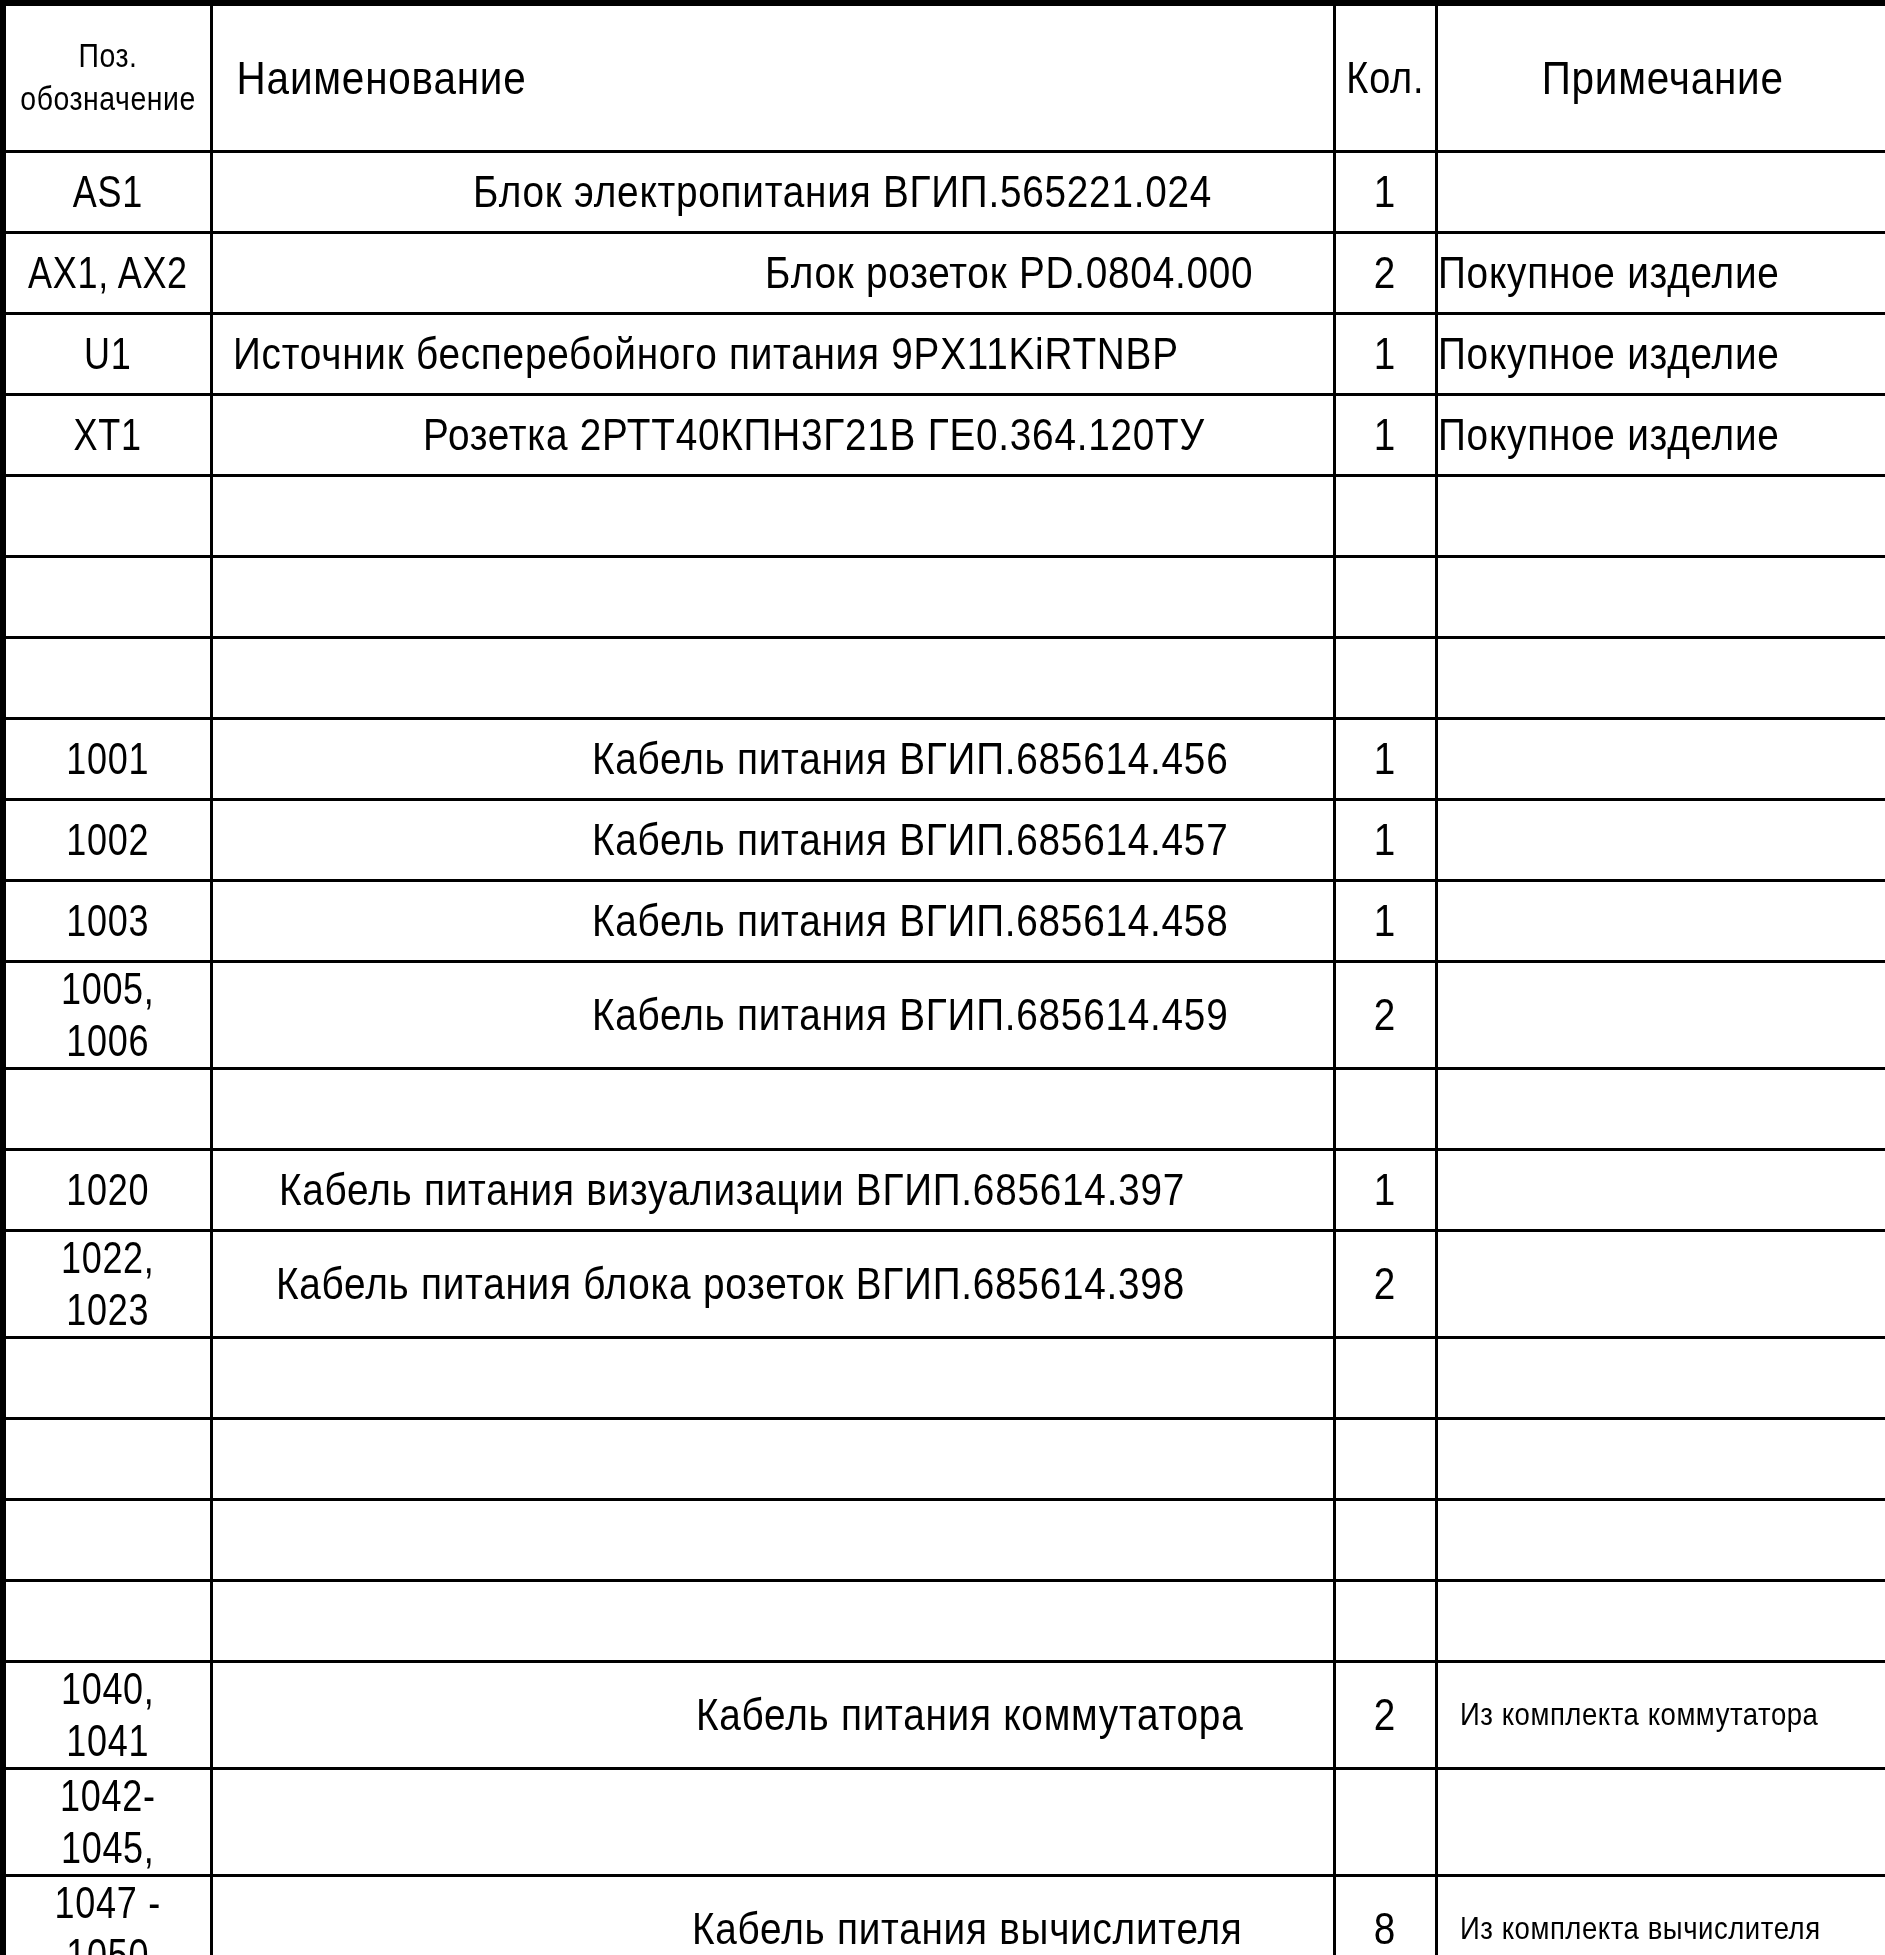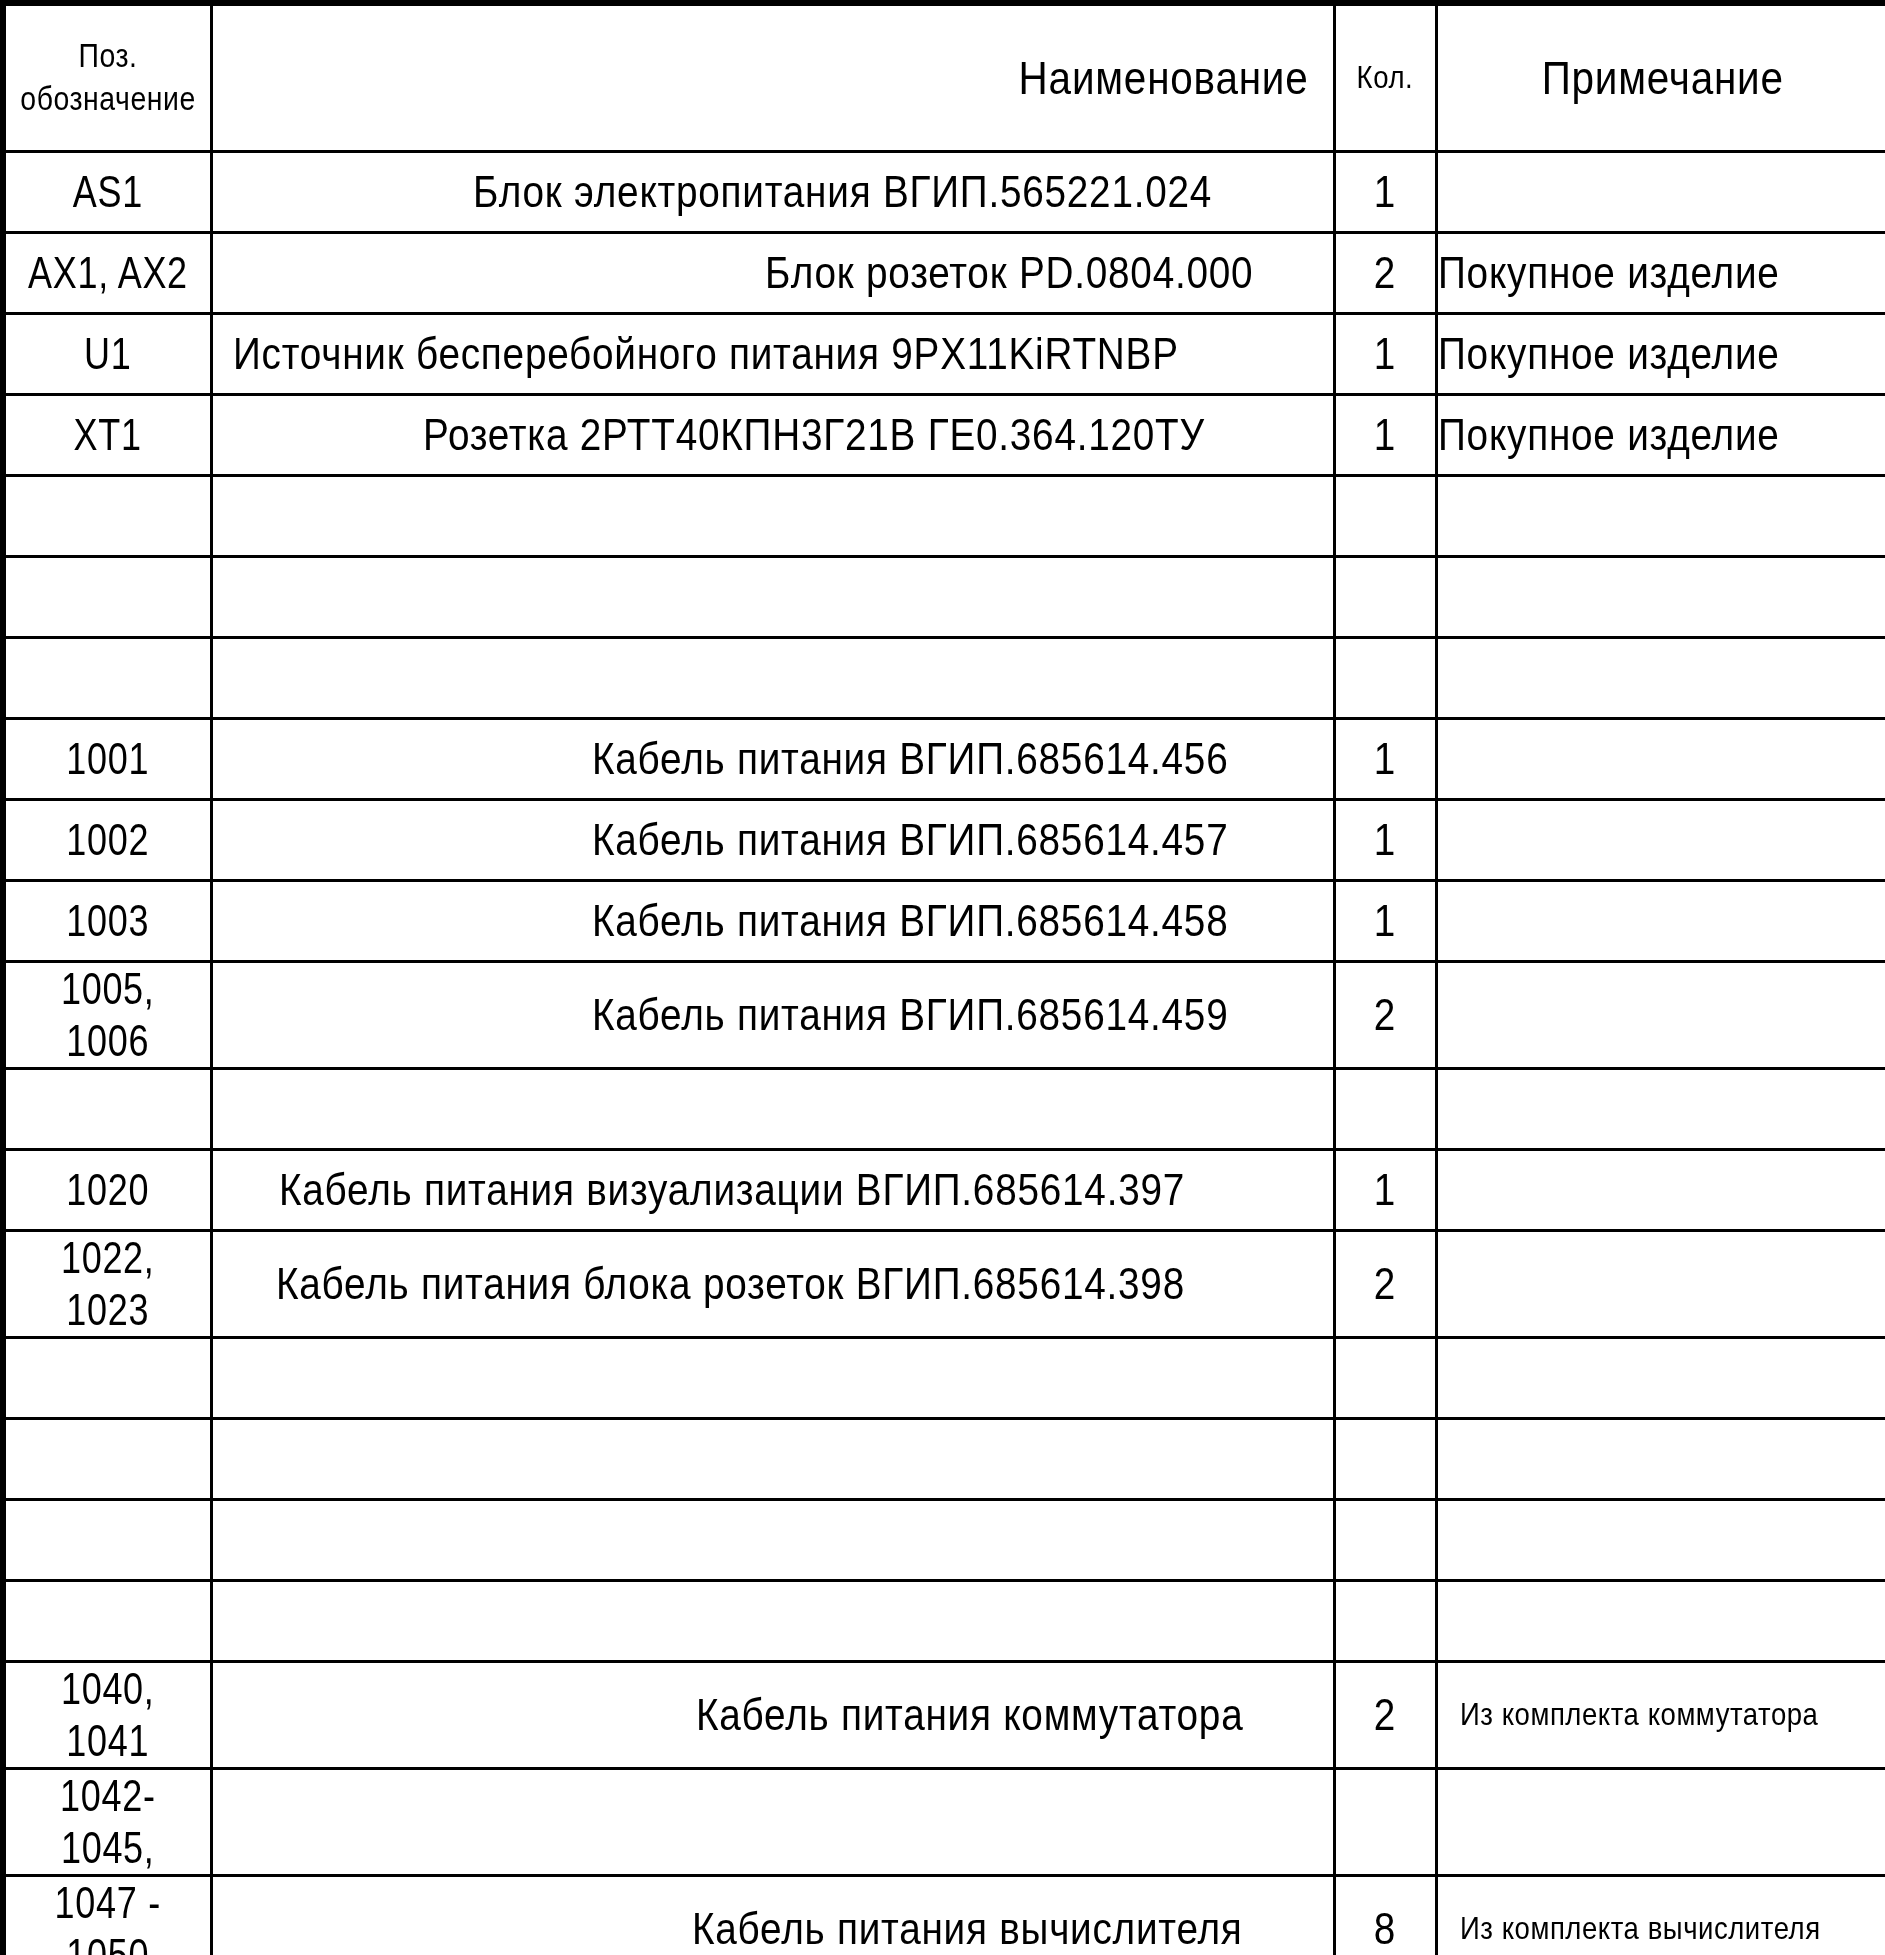--- a/index.html
+++ b/index.html
@@ -34,22 +34,22 @@
     padding: 0;
     vertical-align: middle;
     overflow: hidden;
     background: #ffffff;
   }
   thead tr { height: 148px; }
   thead th { border-bottom-width: 6px; font-weight: normal; }
   tbody tr { height: 81px; }
 
   th.h-pos  { font-size: 33px; line-height: 1.3; text-align: center; }
-  th.h-name { font-size: 47px; text-align: right; }
-  th.h-qty  { font-size: 32px; }
+  th.h-name { font-size: 47px; text-align: left; }
+  th.h-qty  { font-size: 44px; }
   th.h-note { font-size: 47px; text-align: center; }
 
   td.c-des  { text-align: center; font-size: 45px; margin-top: 21px; }
   td.c-name { text-align: right;  font-size: 45px; padding-left: 27px; }
   td.c-qty  { text-align: center; font-size: 45px; }
   td.c-note { text-align: left;  font-size: 45px; padding-left: 34px; }
   td.c-note.small { font-size: 32px; line-height: 1.2; padding-left: 22px; }
 
   .txt {
     display: inline-block;

